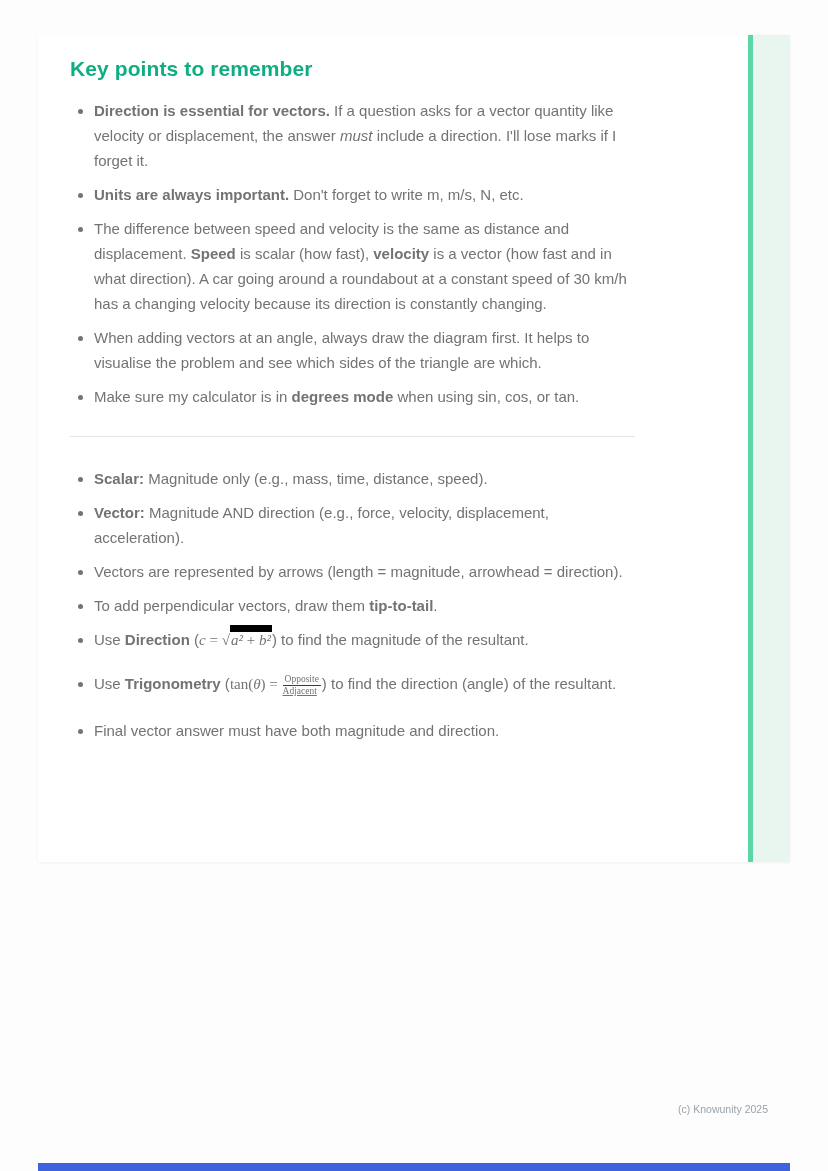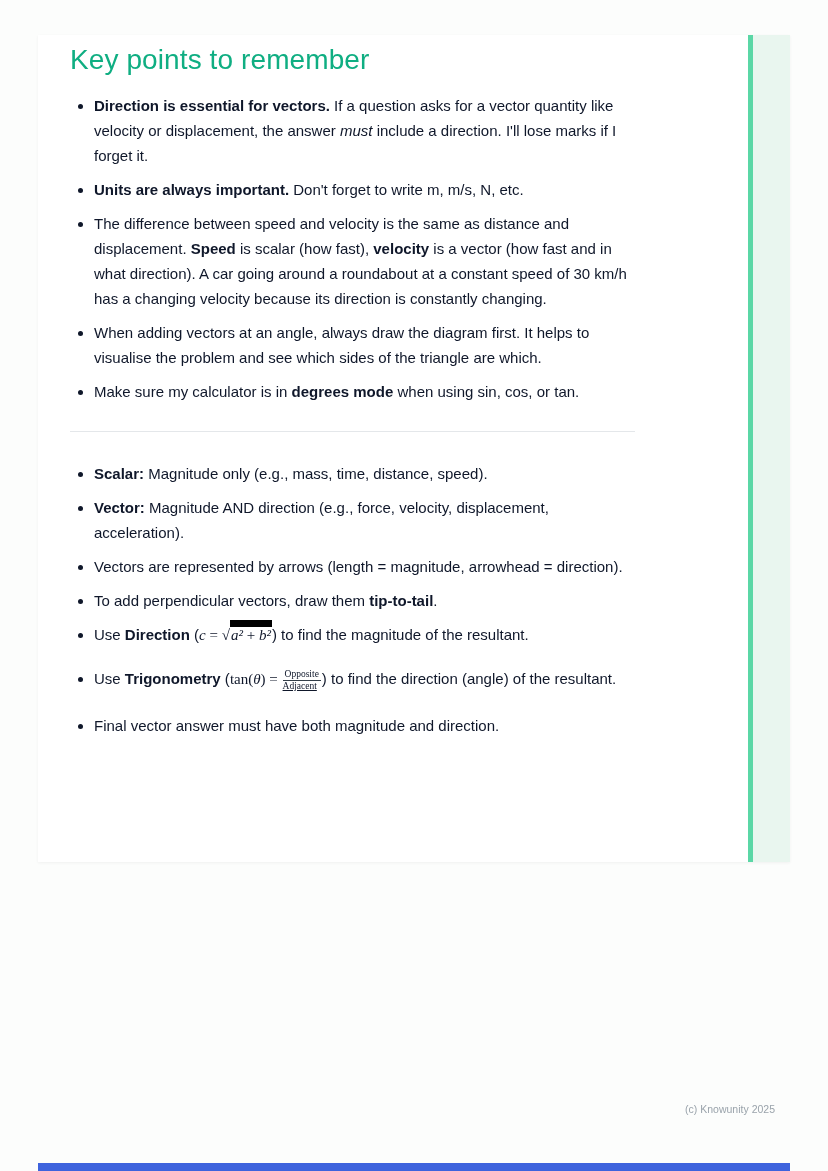--- a/index.html
+++ b/index.html
@@ -26,30 +26,30 @@
     position: absolute; top: 0; right: 37px;
     width: 5px; height: 100%;
     background: var(--bar-green, #5bd7a6);
   }
   .content {
     position: absolute;
     left: 32px; top: 9px;
     width: 565px;
   }
   h1.heading {
-    margin: 0 0 17px 0;
-    font-size: 28px;
-    font-weight: 400;
+    margin: 13px 0 17px 0;
+    font-size: 21px;
+    font-weight: 700;
     color: var(--heading-green, #0fae82);
     letter-spacing: 0.1px;
   }
   ul.bullets {
     margin: 0; padding: 0 0 0 24px;
     list-style: disc;
-    color: #0f172a;
+    color: #737373;
     font-size: 15px;
     line-height: 25px;
   }
   ul.bullets li { margin: 0 0 9px 0; }
   .b { font-weight: 700; }
   .i { font-style: italic; }
   hr.divider {
     border: none;
     border-top: 1px solid #e4e7ea;
     margin: 27px 0 29px 0;
@@ -74,21 +74,21 @@
     margin: 12px 1px;
   }
   .frac .num {
     display: block;
     border-bottom: 1px solid #333e48;
     padding: 0 2px;
   }
   .frac .den { display: block; text-decoration: underline; }
   .footer {
     position: absolute;
-    top: 1103px; right: 53px;
+    top: 1103px; right: 60px;
     font-size: 10.5px;
     color: #9aa3ab;
   }
   .next-page-edge {
     position: absolute;
     left: 38px; bottom: 0;
     width: 752px; height: 8px;
     background: var(--next-blue, #3e63dd);
   }
 </style>

